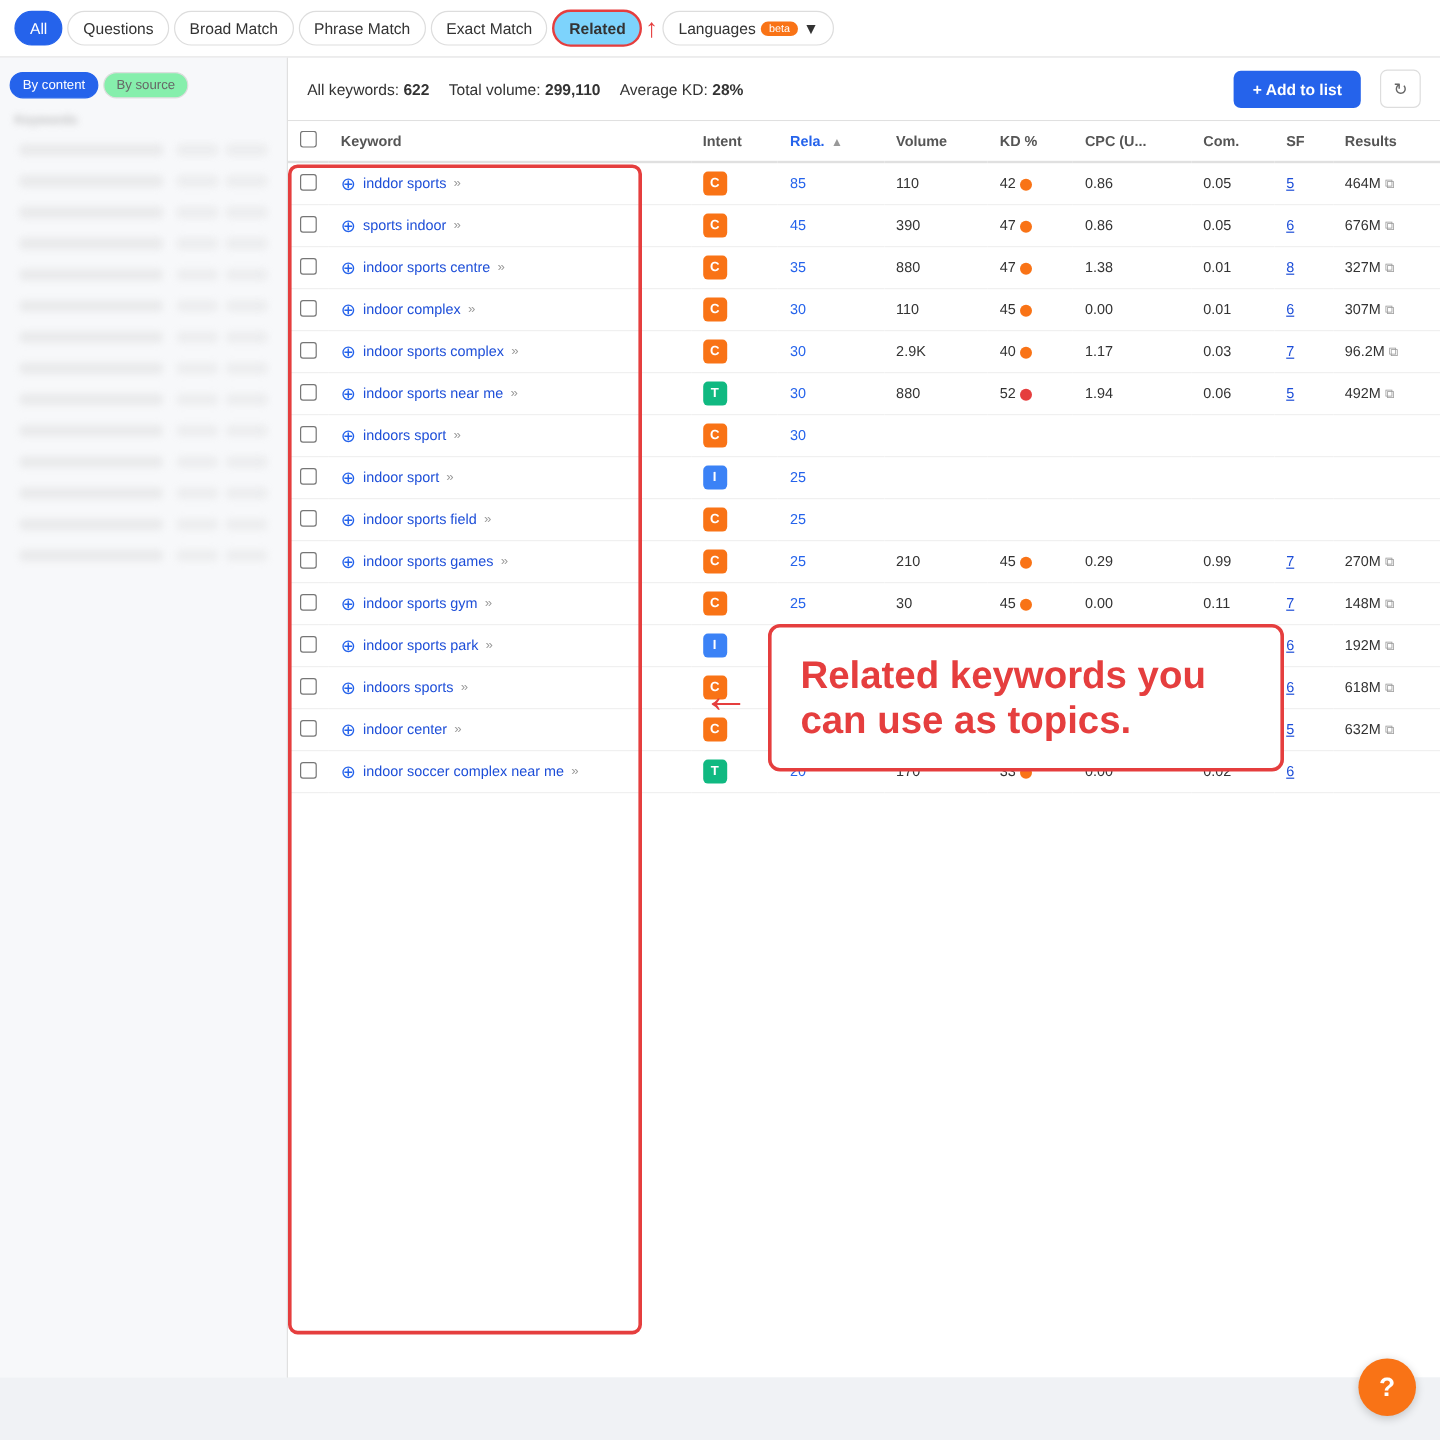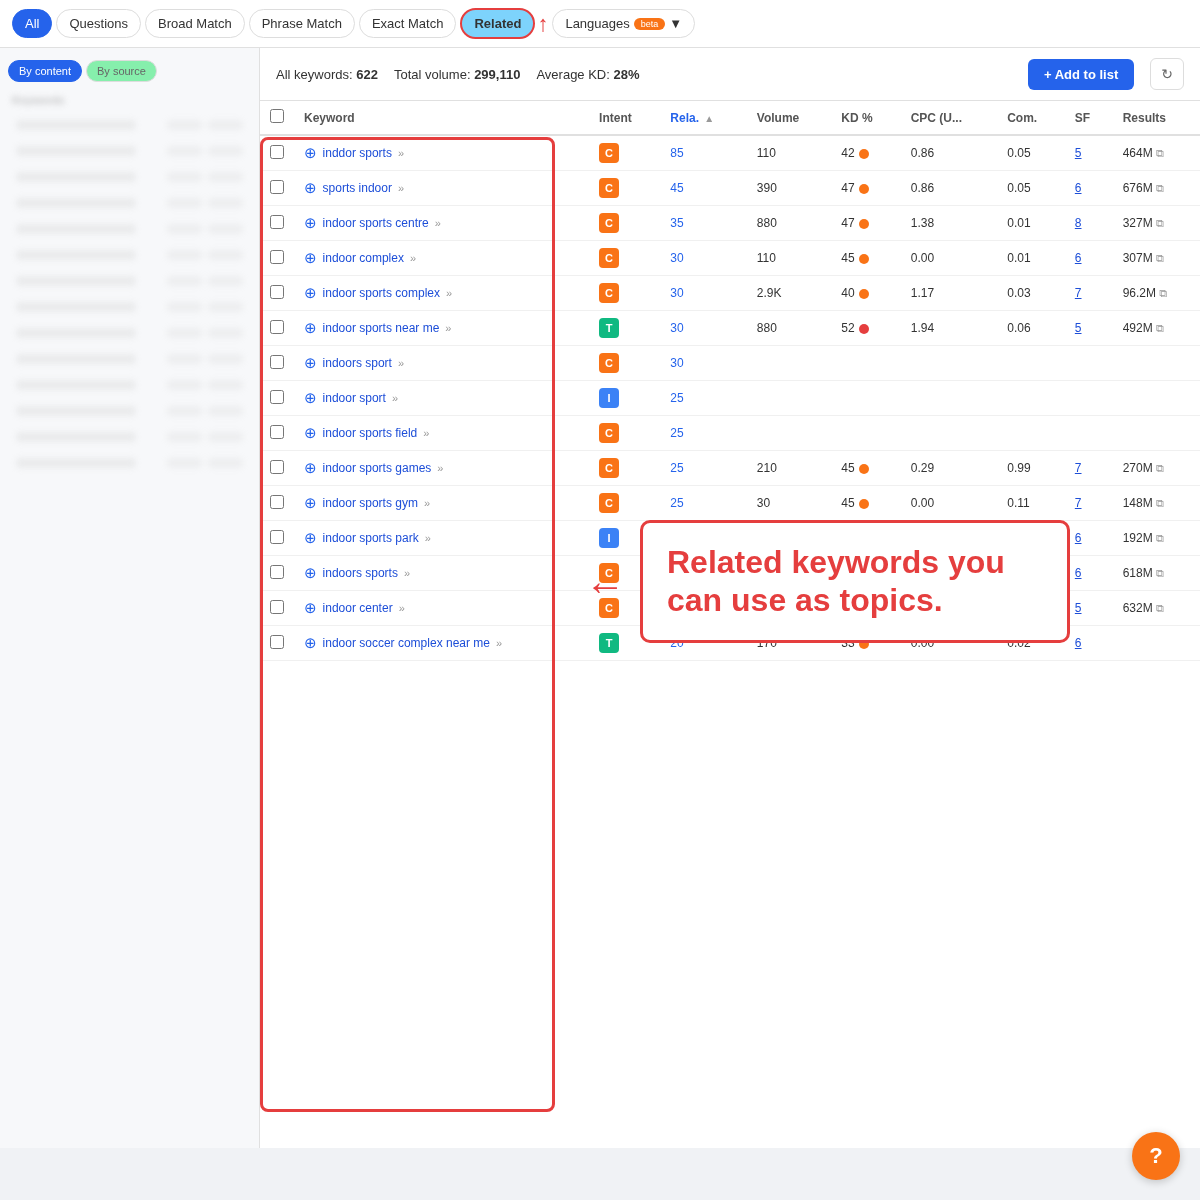--- a/index.html
+++ b/index.html
@@ -17,21 +17,21 @@
     
     .filter-row { display: flex; align-items: center; padding: 6px 12px; background: #fff; border-bottom: 1px solid #e0e0e0; gap: 6px; flex-wrap: wrap; }
     .filter-btn { padding: 5px 10px; border-radius: 6px; border: 1px solid #ccc; background: #fff; cursor: pointer; font-size: 12px; color: #333; display: flex; align-items: center; gap: 4px; white-space: nowrap; }
     .filter-btn.highlight { border-color: #2563eb; color: #2563eb; }
     .filter-btn-wrap { position: relative; }
 
     
     .main-area { display: flex; height: calc(1200px - 100px); }
 
     
-    .sidebar { width: 260px; background: #f7f8fa; border-right: 1px solid #e0e0e0; padding: 12px 8px; overflow: hidden; flex-shrink: 0; }
+    .sidebar { width: 240px; background: #f7f8fa; border-right: 1px solid #e0e0e0; padding: 12px 8px; overflow: hidden; flex-shrink: 0; }
     .sidebar-tabs { display: flex; gap: 4px; margin-bottom: 12px; }
     .sidebar-tab { padding: 4px 10px; border-radius: 12px; font-size: 11px; cursor: pointer; border: 1px solid #ddd; background: #86efac; color: #666; }
     .sidebar-tab.active { background: #2563eb; color: #fff; border-color: #2563eb; }
     .sidebar-label { font-size: 11px; color: #999; font-weight: 600; margin-bottom: 8px; padding-left: 4px; }
     .sidebar-item { display: flex; justify-content: space-between; align-items: center; padding: 6px 8px; border-radius: 6px; margin-bottom: 4px; cursor: pointer; }
     .sidebar-item-text { width: 120px; height: 10px; background: #ccc; border-radius: 4px; opacity: 0.5; }
     .sidebar-item-nums { display: flex; gap: 6px; }
     .sidebar-item-num { width: 35px; height: 10px; background: #ccc; border-radius: 4px; opacity: 0.4; }
 
     

